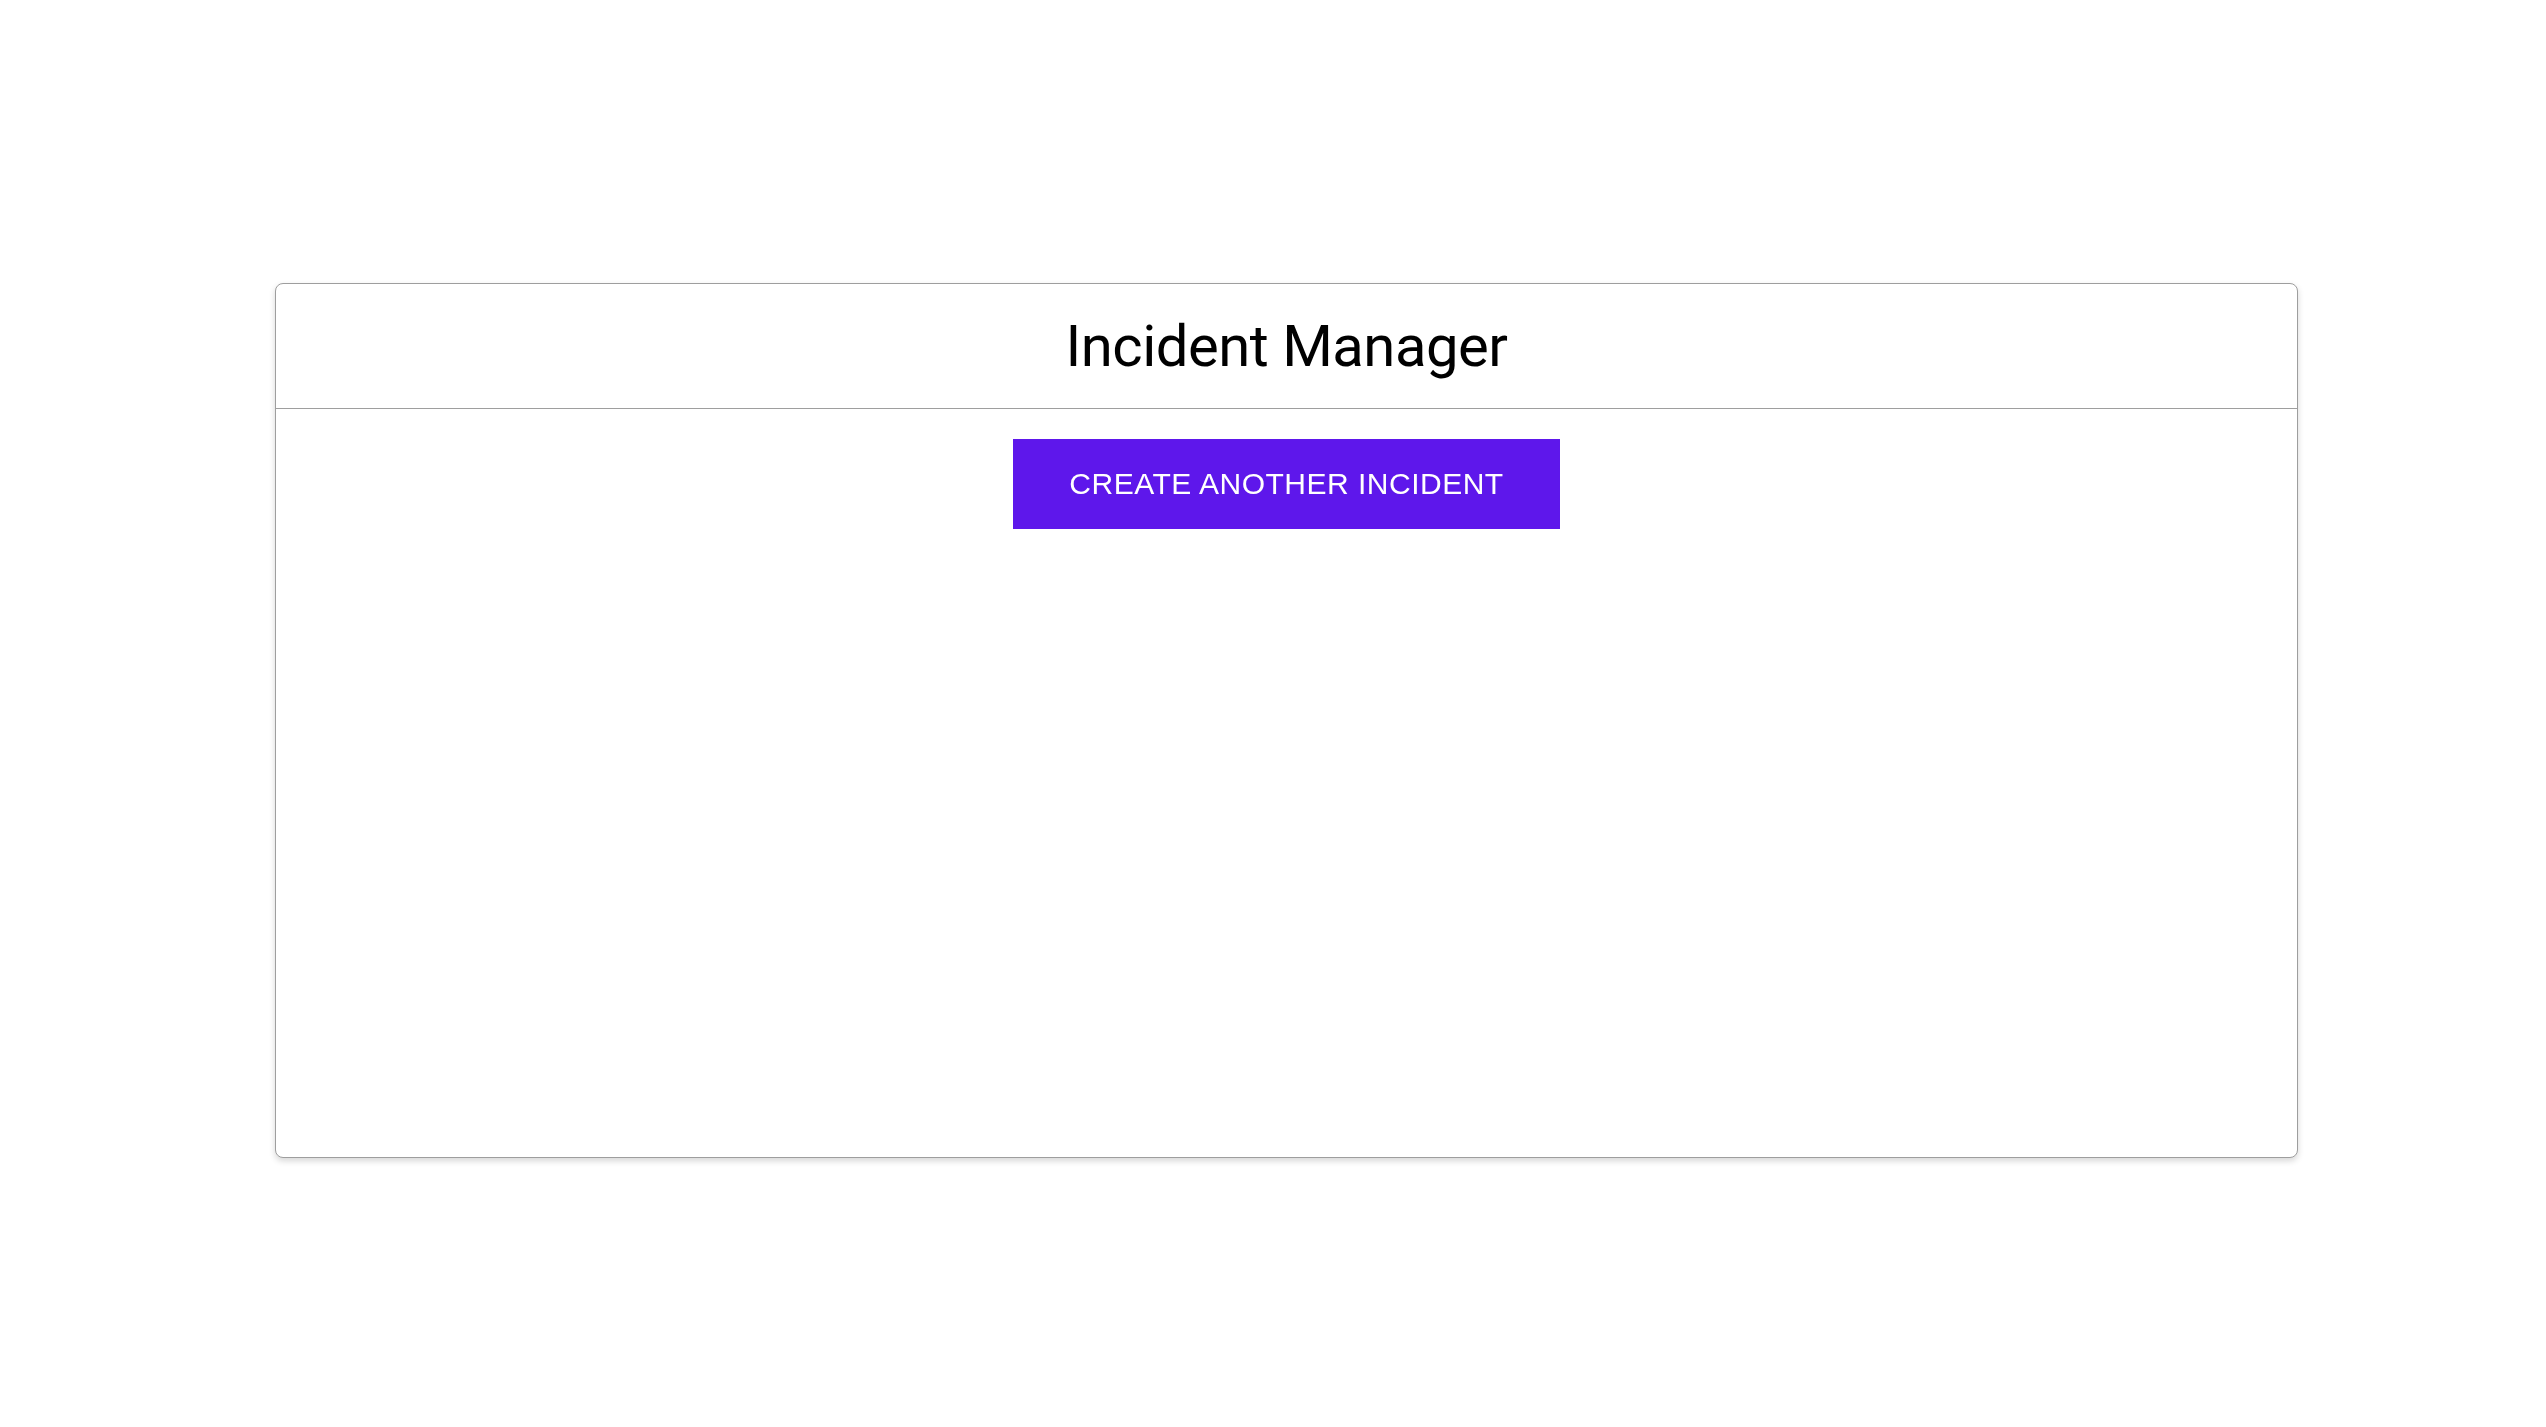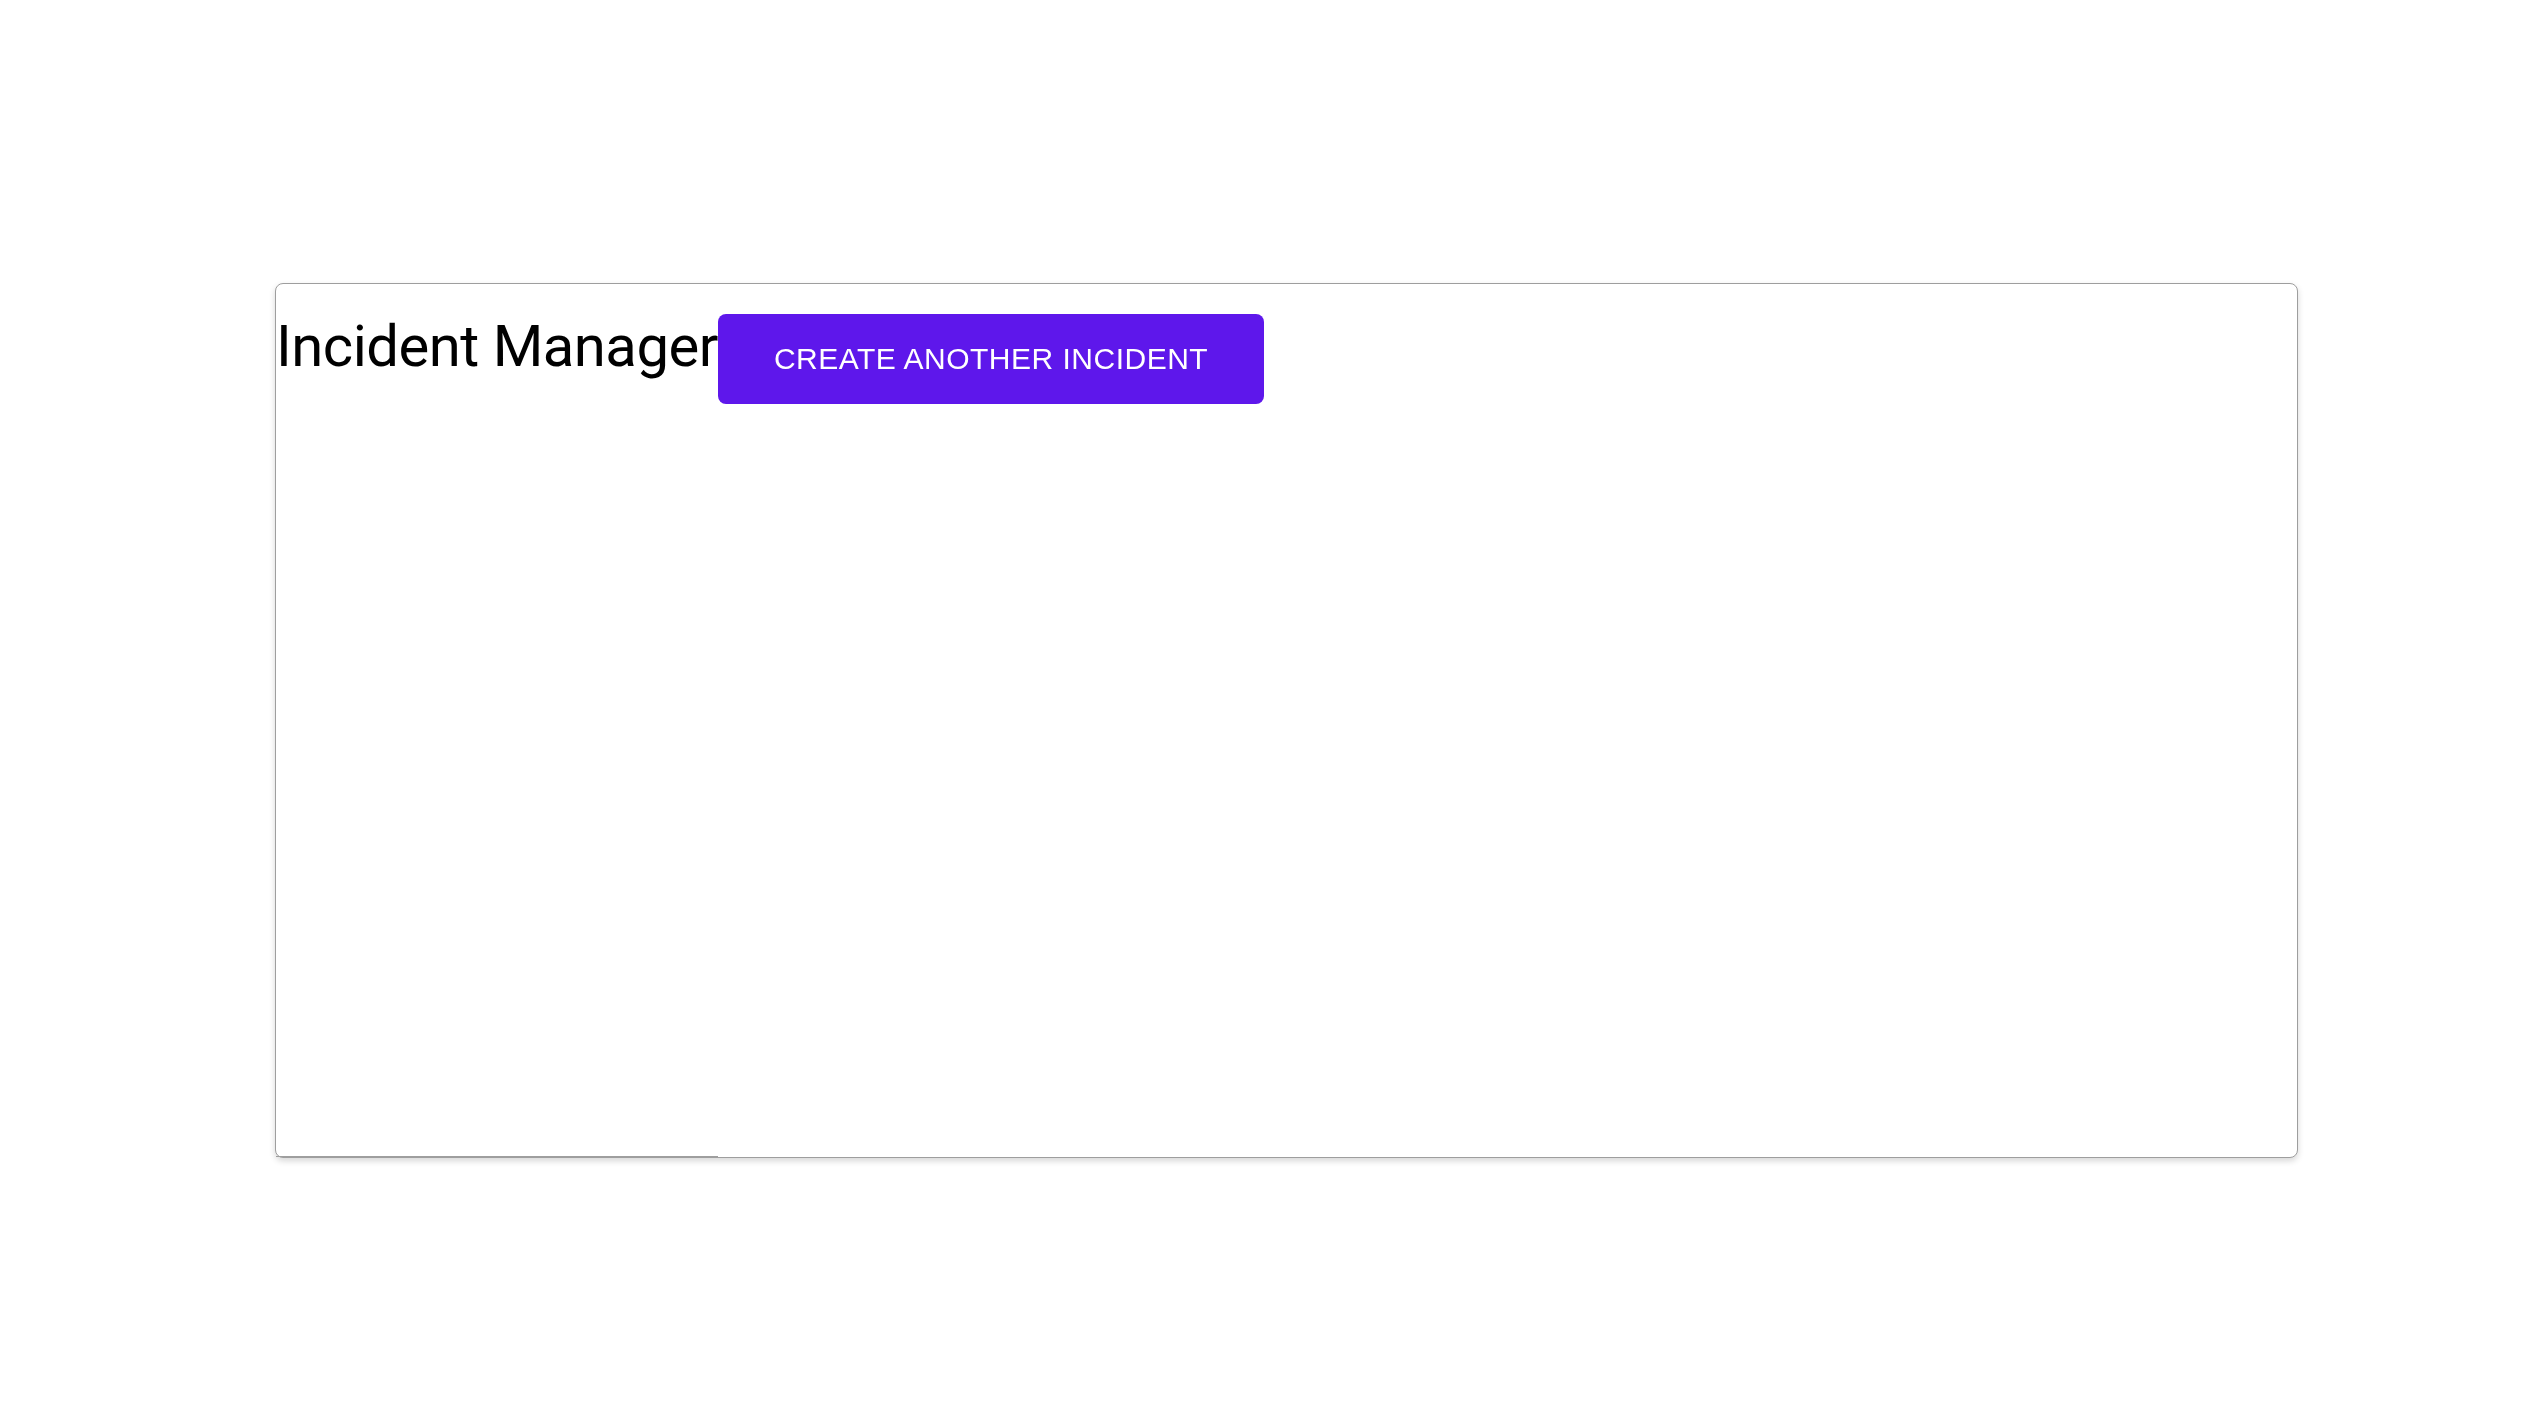--- a/index.html
+++ b/index.html
@@ -20,21 +20,21 @@
       position: absolute;
       left: 275px;
       top: 283px;
       width: 2023px;
       height: 875px;
       border: 1px solid #9e9e9e;
       border-radius: 8px;
       background: #ffffff;
       box-shadow: 0 3px 6px rgba(0,0,0,0.16);
       display: flex;
-      flex-direction: row;
+      flex-direction: column;
     }
     
     .card-header {
       border-bottom: 1px solid #9e9e9e;
       padding: 28px 0;
       text-align: center;
     }
     
     .card-title {
       font-size: 58px;
@@ -71,21 +71,21 @@
     }
     
     .primary-button {
       display: inline-block;
       background: #5e17eb;
       color: #ffffff;
       font-size: 30px;
       font-weight: 400;
       padding: 28px 56px;
       border: none;
-      border-radius: 8px;
+      border-radius: 0;
       cursor: pointer;
       letter-spacing: 0.5px;
     }
   </style>
 </head>
 <body>
 
 <div class="card">
   <div class="card-header">
     <h1 class="card-title">Incident Manager</h1>

